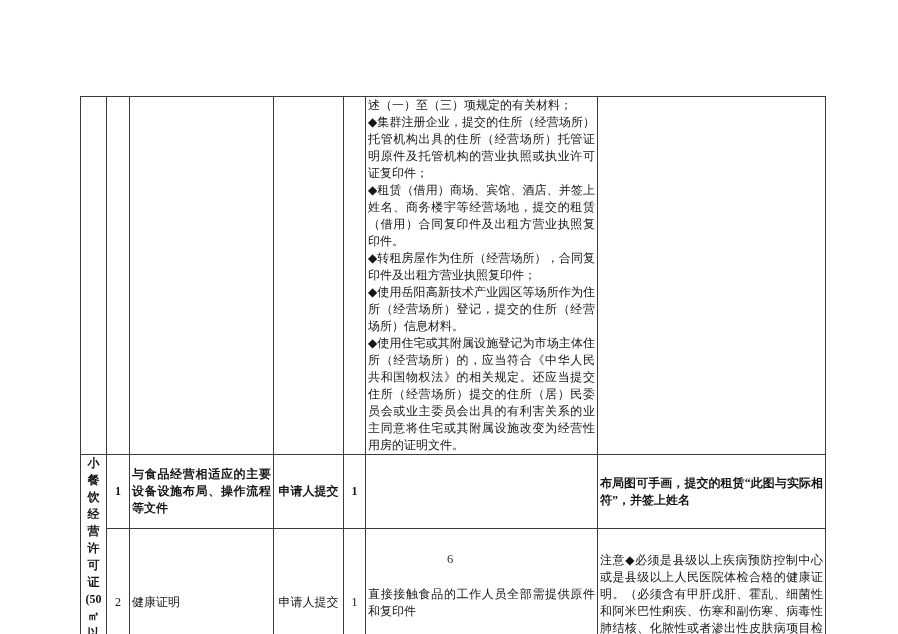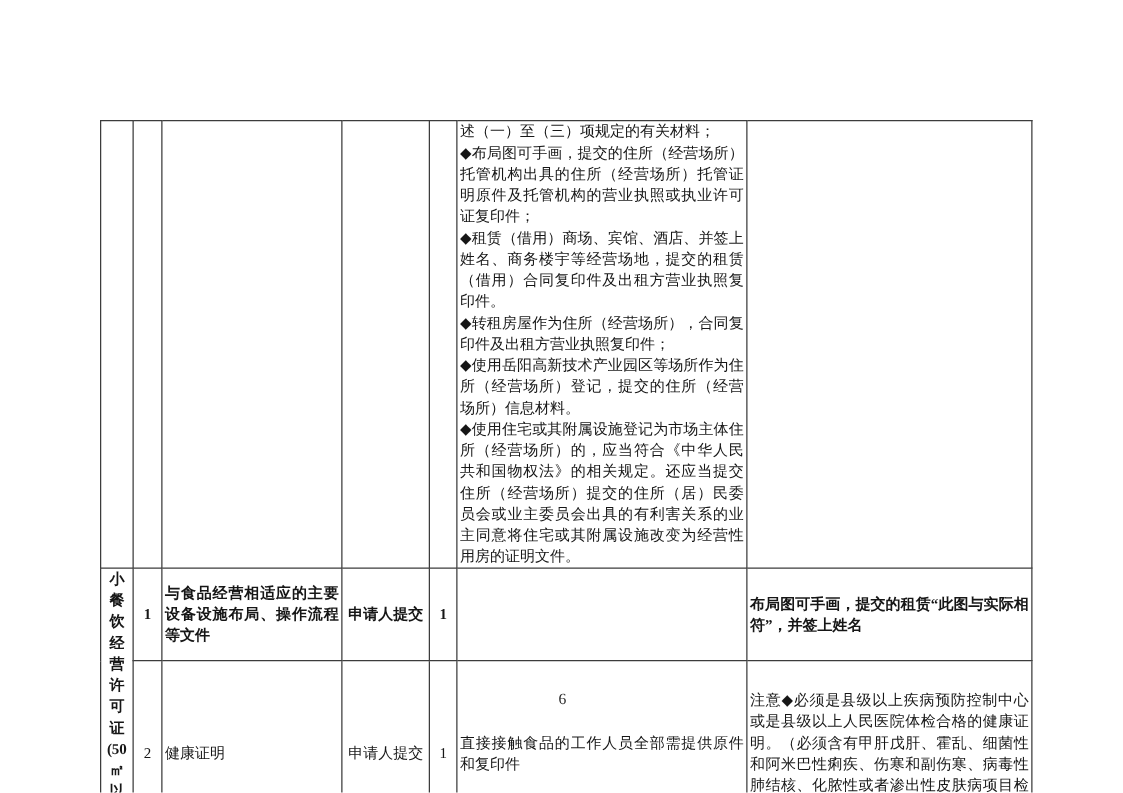--- a/index.html
+++ b/index.html
@@ -75,21 +75,21 @@
 
     <tbody>
         <tr class="row-cont">
       <td class="cell-permit"></td>
       <td class="cell-index"></td>
       <td class="cell-material"></td>
       <td class="cell-submitter"></td>
       <td class="cell-count"></td>
       <td class="cell-desc-cont">
         <p>述（一）至（三）项规定的有关材料；</p>
-        <p>◆布局图可手画，提交的住所（经营场所）托管机构出具的住所（经营场所）托管证明原件及托管机构的营业执照或执业许可证复印件；</p>
+        <p>◆集群注册企业，提交的住所（经营场所）托管机构出具的住所（经营场所）托管证明原件及托管机构的营业执照或执业许可证复印件；</p>
         <p>◆租赁（借用）商场、宾馆、酒店、并签上姓名、商务楼宇等经营场地，提交的租赁（借用）合同复印件及出租方营业执照复印件。</p>
         <p>◆转租房屋作为住所（经营场所），合同复印件及出租方营业执照复印件；</p>
         <p>◆使用岳阳高新技术产业园区等场所作为住所（经营场所）登记，提交的住所（经营场所）信息材料。</p>
         <p>◆使用住宅或其附属设施登记为市场主体住所（经营场所）的，应当符合《中华人民共和国物权法》的相关规定。还应当提交住所（经营场所）提交的住所（居）民委员会或业主委员会出具的有利害关系的业主同意将住宅或其附属设施改变为经营性用房的证明文件。</p>
       </td>
       <td class="cell-notes"></td>
     </tr>
 
     <tr class="row-one">
       <td class="cell-permit" rowspan="2">小餐

